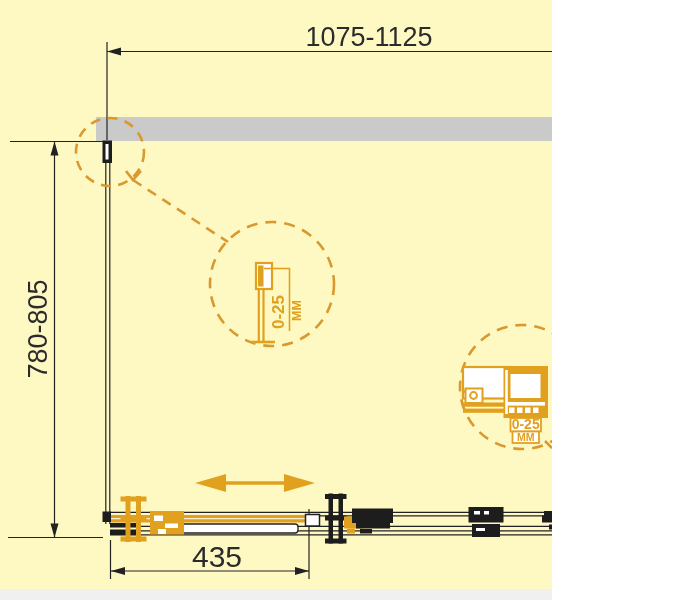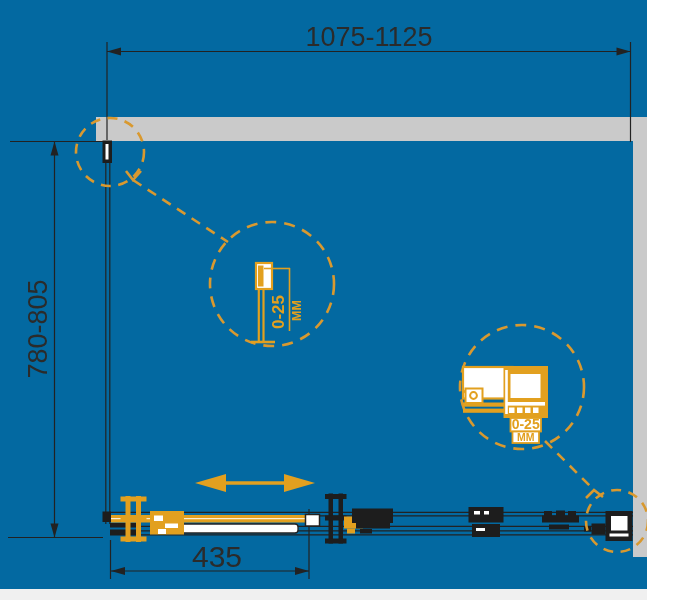--- a/index.html
+++ b/index.html
@@ -1,19 +1,19 @@
 <!DOCTYPE html>
 <html><head>
 <meta charset="utf-8">
 <style>
   html,body{margin:0;padding:0;background:#ffffff;}
   .stage{
     position:relative;
-    width:647px;height:600px;
-    background:#0369a1;
+    width:552px;height:600px;
+    background:#fef9c3;
     font-family:"Liberation Sans", sans-serif;
     overflow:hidden;
   }
   svg{display:block;}
   text{font-family:"Liberation Sans", sans-serif;}
   .dim-text{fill:#2b2b2b;}
   .detail-text{fill:#E2A01F;font-weight:600;}
 </style>
 </head>
 <body>

